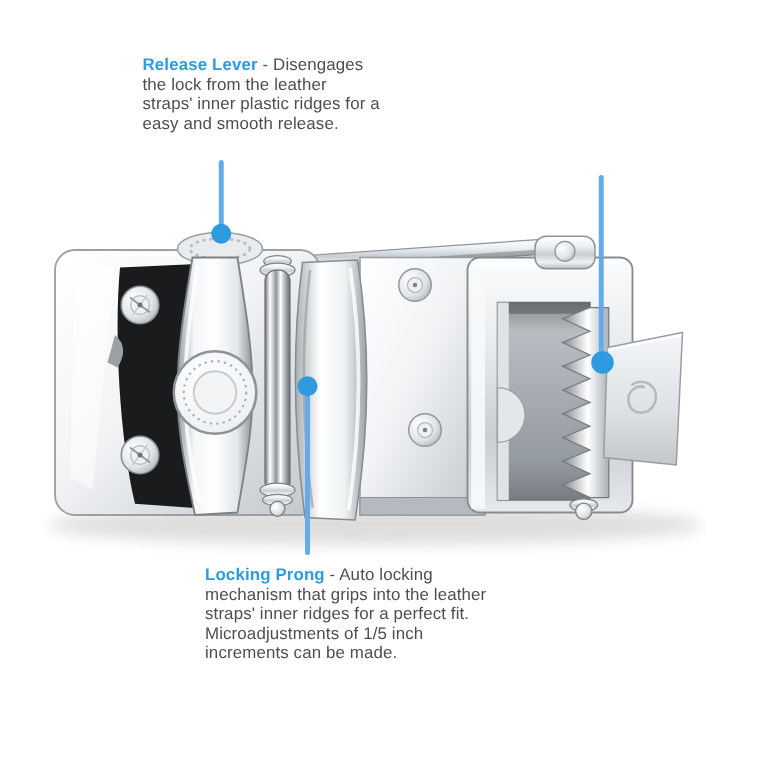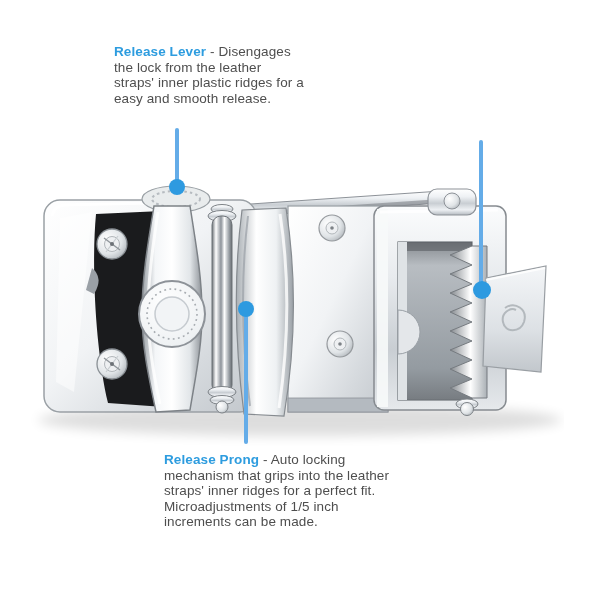--- a/index.html
+++ b/index.html
@@ -224,18 +224,18 @@
   <div class="callout-dot dot-16" id="dot-prong"></div>
 
   <div class="ann" id="ann-release">
     <span class="t">Release Lever</span>
     <span class="d">-</span>
     <span class="b">Disengages the lock from the leather straps' inner plastic ridges for a easy and smooth release.</span>
   </div>
 
 
   <div class="ann" id="ann-prong">
-    <span class="t">Release Prong</span>
+    <span class="t">Locking Prong</span>
     <span class="d">-</span>
     <span class="b">Auto locking mechanism that grips into the leather straps' inner ridges for a perfect fit. Microadjustments of 1/5 inch increments can be made.</span>
   </div>
 
 </div>
 
 </body></html>

